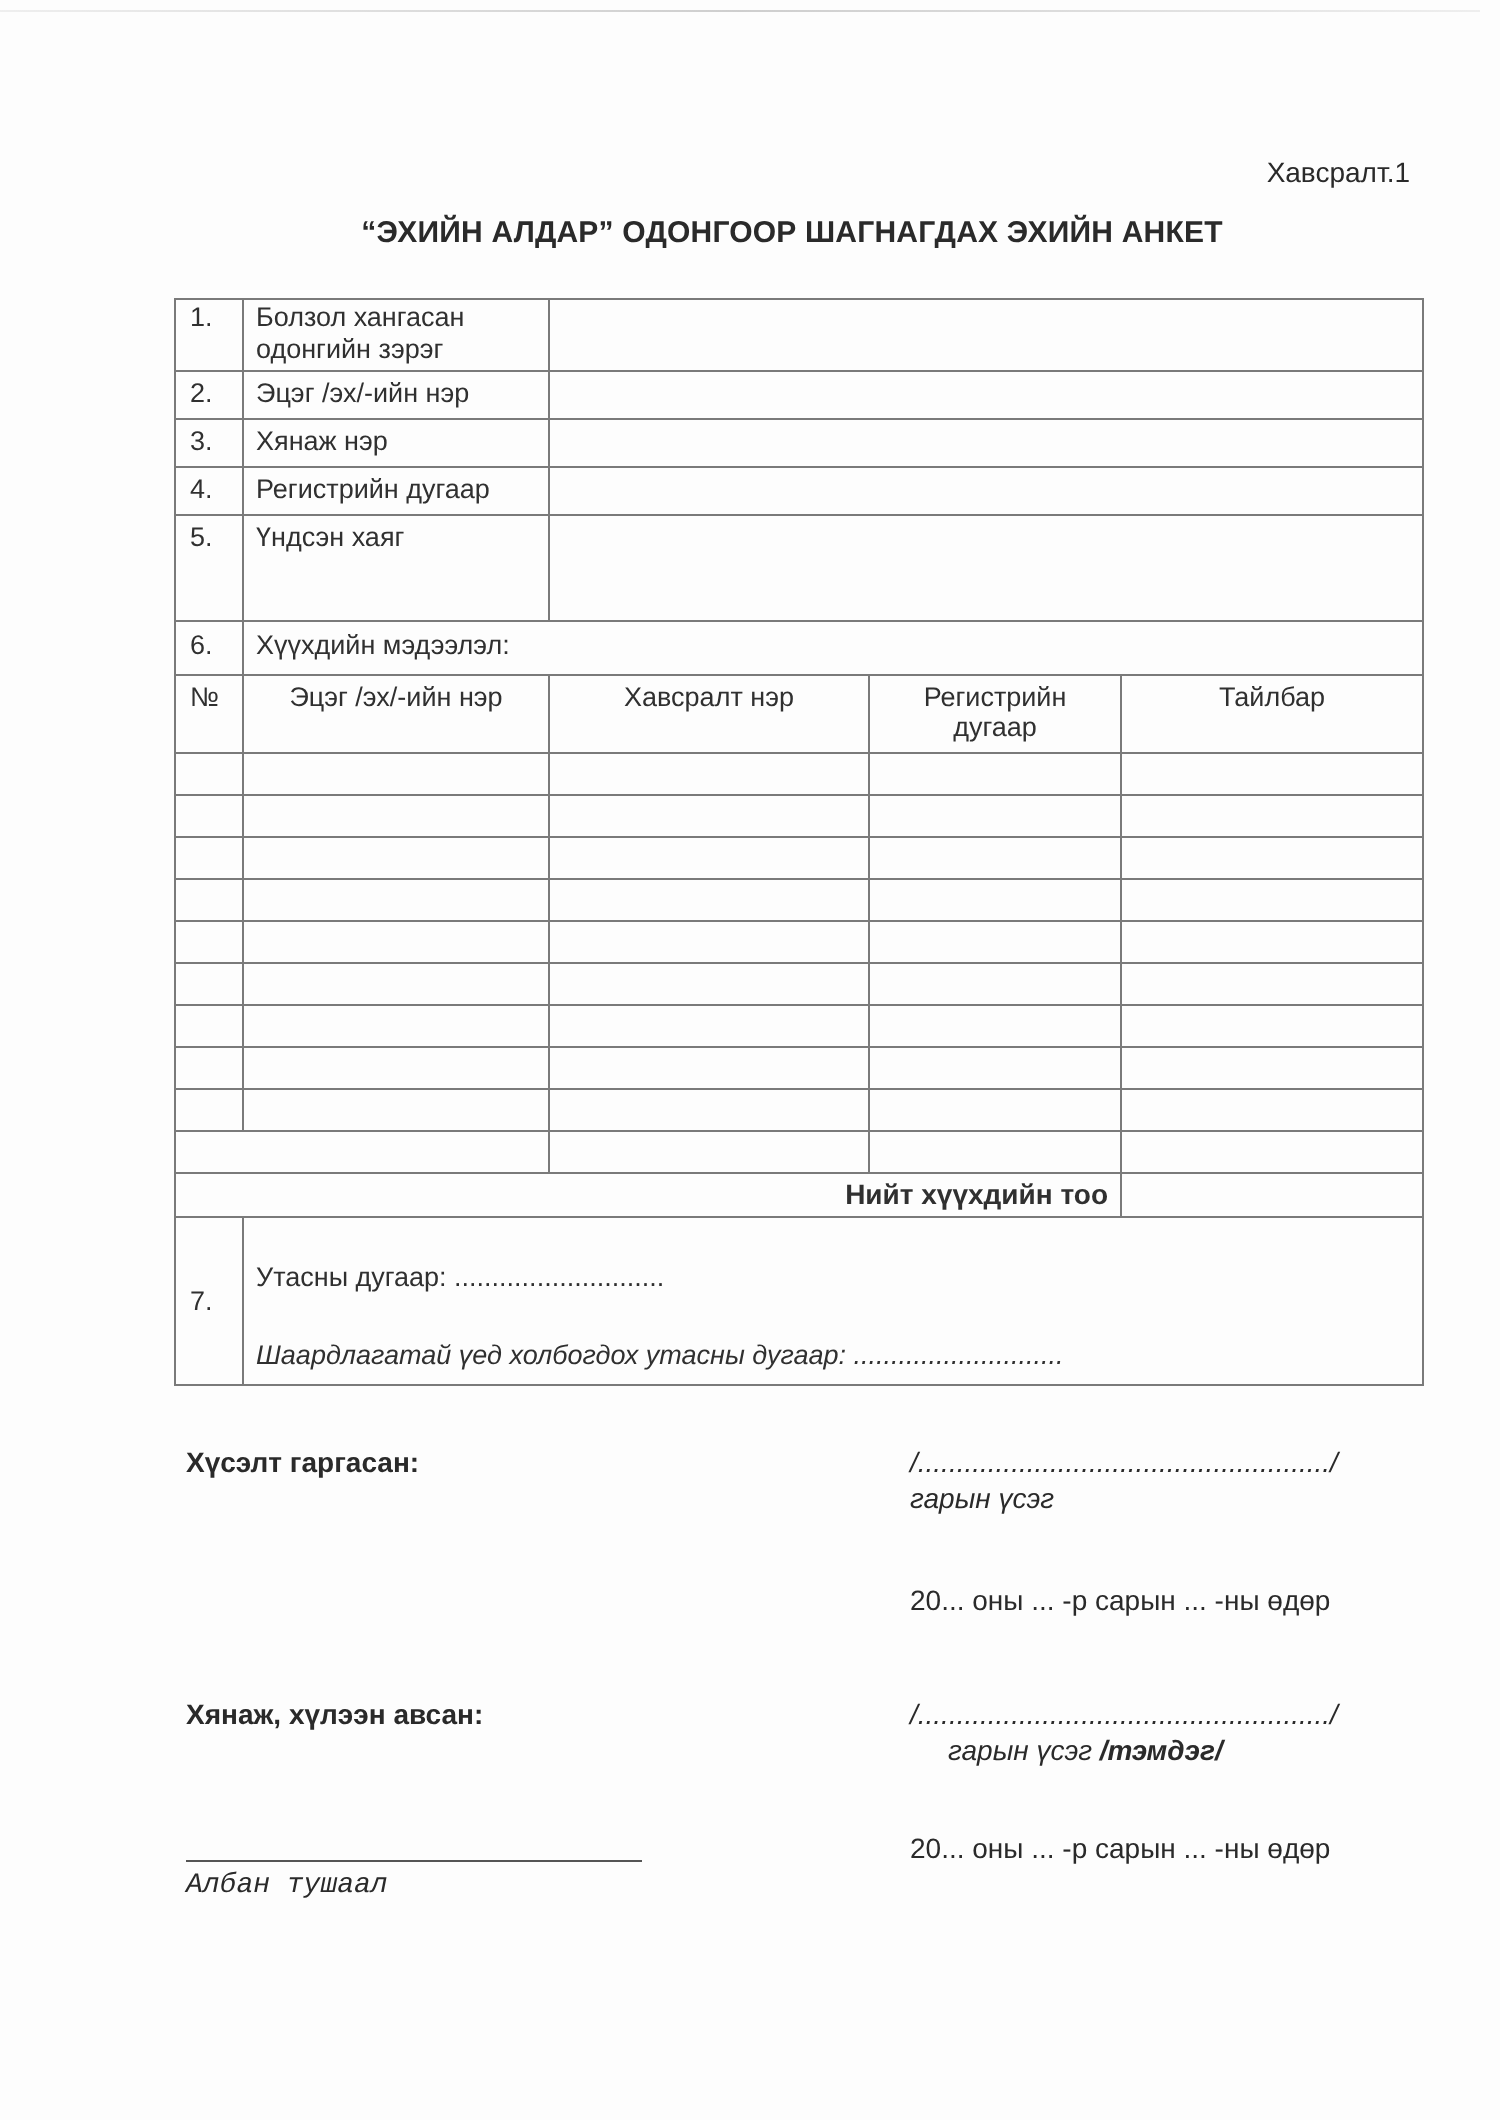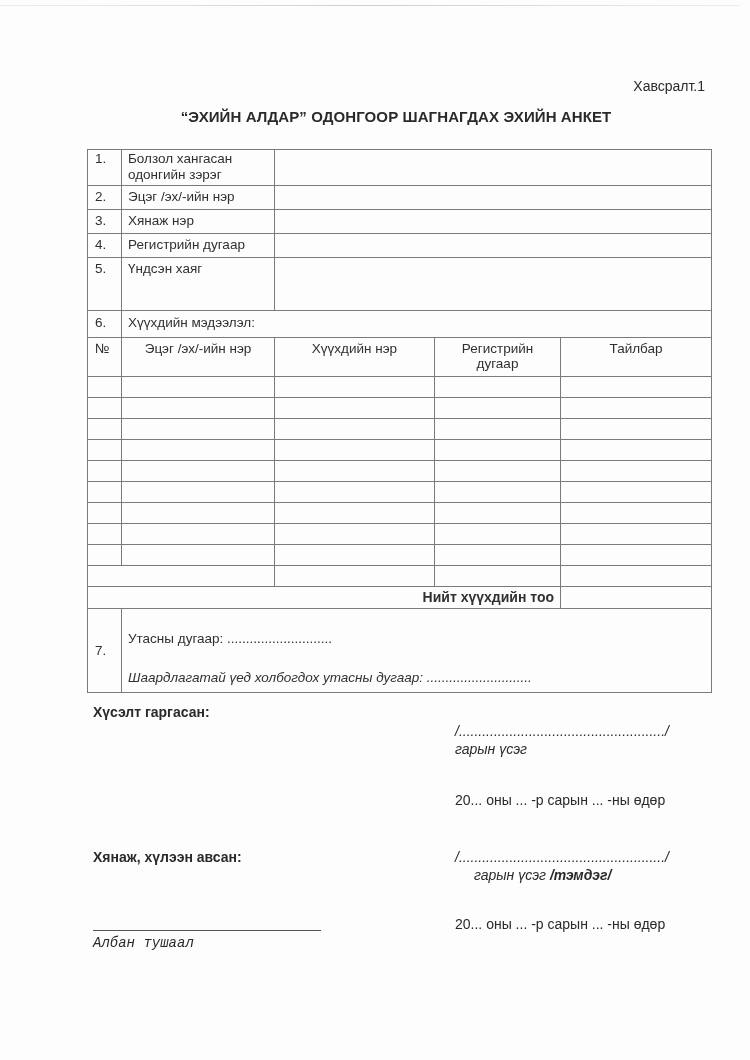--- a/index.html
+++ b/index.html
@@ -84,21 +84,21 @@
         <td>Үндсэн хаяг</td>
         <td colspan="3"></td>
       </tr>
       <tr class="r6">
         <td class="num">6.</td>
         <td colspan="4">Хүүхдийн мэдээлэл:</td>
       </tr>
       <tr class="hdr">
         <td class="num">№</td>
         <td>Эцэг /эх/-ийн нэр</td>
-        <td>Хүүхдийн нэр</td>
+        <td>Хавсралт нэр</td>
         <td>Регистрийн дугаар</td>
         <td>Тайлбар</td>
       </tr>
       <tr class="data">
         <td></td>
         <td></td>
         <td></td>
         <td></td>
         <td></td>
       </tr>
@@ -172,21 +172,21 @@
         <td class="num">7.</td>
         <td colspan="4">
           <div class="line1">Утасны дугаар: ............................</div>
           <div class="line2">Шаардлагатай үед холбогдох утасны дугаар:  ............................</div>
         </td>
       </tr>
     </tbody>
   </table>
 </div>
 
-<div class="sig bold" style="left:93px; top:704px;">Хүсэлт гаргасан:</div>
+<div class="sig bold" style="left:93px; top:723px;">Хүсэлт гаргасан:</div>
 <div class="sig ital" style="left:455px; top:723px;">/...................................................../</div>
 <div class="sig ital center" style="left:455px; width:235px; top:741px;">гарын үсэг</div>
 <div class="sig" style="left:455px; top:792px;">20... оны ... -р сарын ... -ны өдөр</div>
 
 <div class="sig bold" style="left:93px; top:849px;">Хянаж, хүлээн авсан:</div>
 <div class="sig ital" style="left:455px; top:849px;">/...................................................../</div>
 <div class="sig ital center" style="left:474px; width:245px; top:867px;"><span>гарын үсэг </span><span class="bold">/тэмдэг/</span></div>
 <div class="sig" style="left:455px; top:916px;">20... оны ... -р сарын ... -ны өдөр</div>
 
 <div class="rule"></div>

